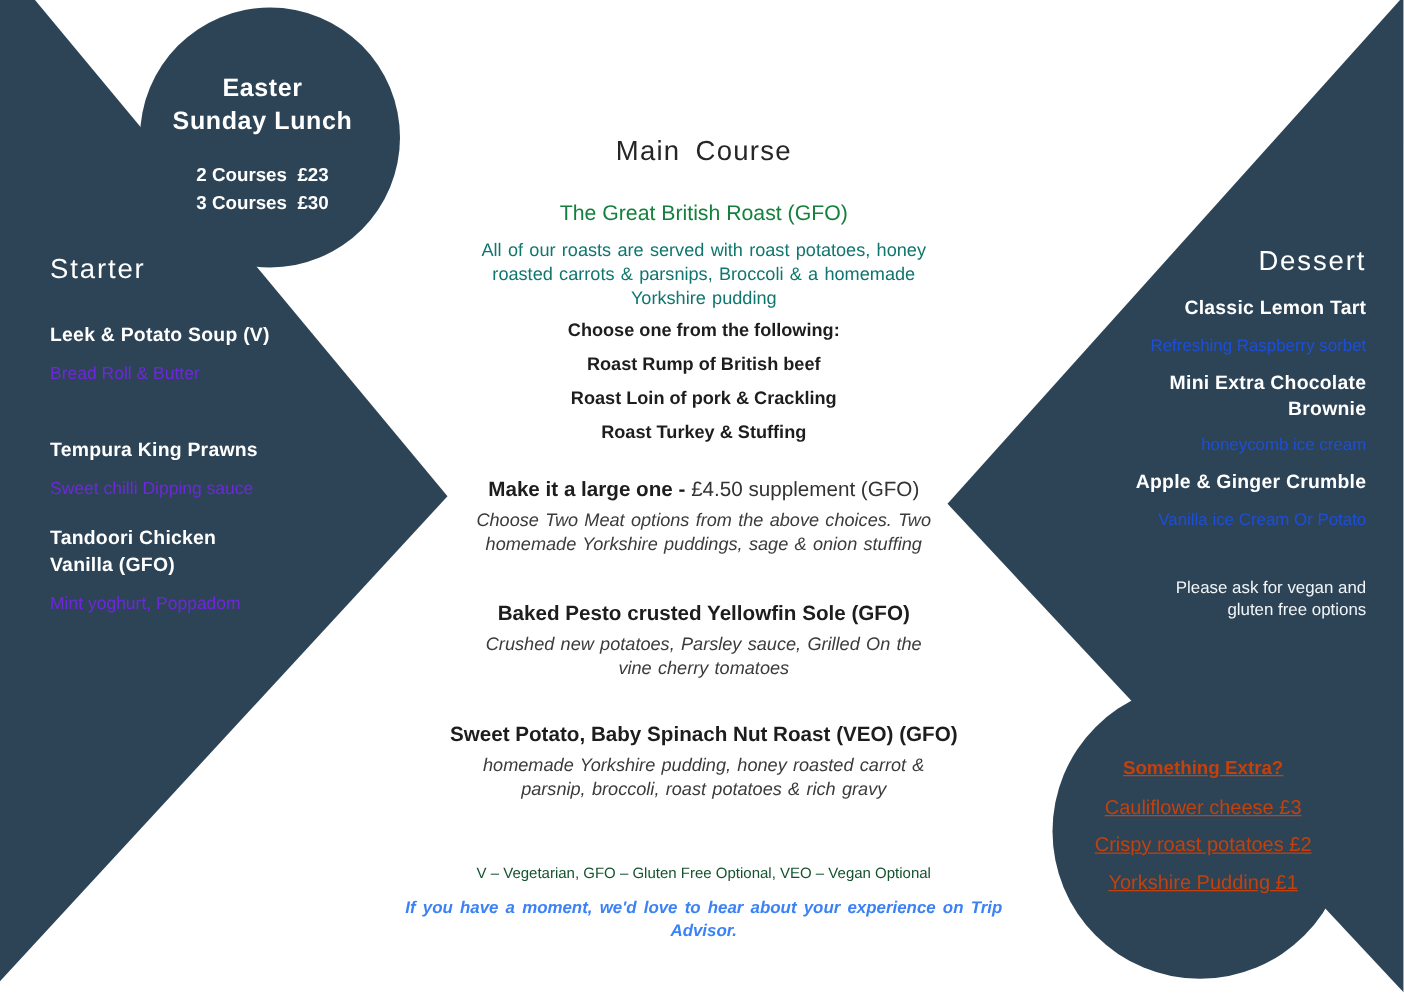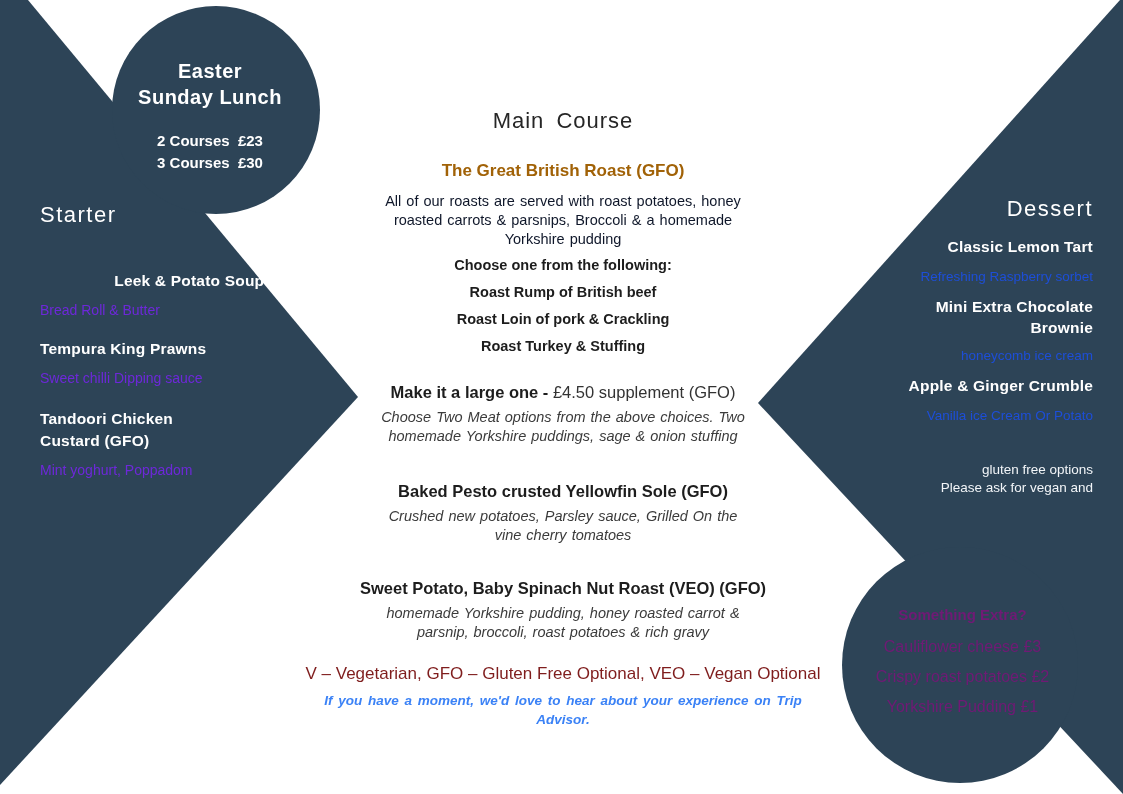--- a/index.html
+++ b/index.html
@@ -14,48 +14,48 @@
   .badge-title-line { display:block; font-size:20px; font-weight:bold; line-height:26px; letter-spacing:0.5px; }
   .badge-prices { margin-top:20px; }
   .badge-price-line { display:block; font-size:15px; font-weight:bold; line-height:22px; white-space:pre-wrap; }
 
   
   .starter-col { position:absolute; left:40px; top:200px; width:250px; color:#ffffff; text-align:left; }
   .col-heading { font-size:22px; font-weight:300; letter-spacing:1.5px; line-height:30px; }
   .s-name { font-size:15.5px; font-weight:bold; line-height:22px; letter-spacing:0.2px; }
   .s-name span { display:block; }
   .s-desc { font-size:14px; line-height:20px; margin-top:8px; color:#6d28d9; }
-  .mt28 { margin-top:40px;text-align:right; } .mt26 { margin-top:18px; } .mt20 { margin-top:20px; }
+  .mt28 { margin-top:28px; } .mt26 { margin-top:42px; } .mt20 { margin-top:20px; }
 
   
   .center-col { position:absolute; left:298px; top:108px; width:530px; text-align:center; }
   .main-heading { font-size:22px; font-weight:300; letter-spacing:1px; word-spacing:5px; line-height:26px; color:#262626; }
-  .dish-name { font-size:17px; font-weight:bold; line-height:22px; color:#a16207; margin-top:26px;text-align:center; }
+  .dish-name { font-size:17px; font-weight:normal; line-height:22px; color:#15803d; margin-top:26px;text-align:center; }
   .dish-name-m { font-size:16.5px; font-weight:bold; line-height:22px; color:#1d1d1d; }
   .dish-name-m .reg { font-weight:normal; color:#333333; }
-  .dish-desc { font-size:14.5px; line-height:19px; color:#0f172a; margin-top:10px; word-spacing:1px; }
+  .dish-desc { font-size:14.5px; line-height:19px; color:#0f766e; margin-top:10px; word-spacing:1px; }
   .dish-desc span, .dish-desc-s span { display:block; }
   .dish-desc-s { font-size:14.5px; line-height:18.5px; color:#3b3b3b; margin-top:5px; word-spacing:1px;font-style:italic; }
   .choose-label { font-size:14.5px; font-weight:bold; line-height:19px; color:#1d1d1d; margin-top:7px; }
   .roast-option { font-size:14.5px; font-weight:bold; line-height:19px; color:#1d1d1d; margin-top:8px; }
-  .legend { font-size:17px; line-height:19px; color:#7f1d1d; margin-top:23px; }
+  .legend { font-size:12px; line-height:19px; color:#14532d; margin-top:48px; }
   .tripadvisor { font-size:13.5px; font-weight:bold; font-style:italic; line-height:19px; color:#3b82f6; margin-top:8px; word-spacing:2px; }
   .mt25 { margin-top:25px; } .mt35 { margin-top:35px; } .mt33 { margin-top:33px; }
 
   
   .dessert-col { position:absolute; right:30px; top:194px; width:320px; text-align:right; color:#ffffff; }
   .d-name { font-size:15.5px; font-weight:bold; line-height:21px; letter-spacing:0.2px; }
   .d-name span { display:block; }
   .d-desc { font-size:13.5px; line-height:19px; color:#1d4ed8; }
   .d-note { margin-top:36px; font-size:13.5px; line-height:17.5px; color:#f2f5f8; }
   .d-note span { display:block; }
   .mt12 { margin-top:12px; } .mt10 { margin-top:10px; } .mt8 { margin-top:8px; }
 
   
-  .extras { position:absolute; left:830px; top:604px; width:265px; text-align:center; color:#701a75; }
+  .extras { position:absolute; left:830px; top:604px; width:265px; text-align:center; color:#c2410c;text-decoration:underline; }
   .extras-heading { font-size:15px; font-weight:bold; line-height:22px; }
   .extras-list { margin-top:6px; }
   .extras-item { font-size:16px; line-height:30px; }
 </style>
 </head>
 <body>
 
 <div class="page">
 
   <svg class="bg" viewBox="0 0 1123 794" preserveAspectRatio="none">
@@ -89,21 +89,21 @@
       <div class="s-name mt26">
         <span>Tempura King Prawns</span>
         <span></span>
       </div>
       <div class="s-desc">Sweet chilli Dipping sauce</div>
     </div>
 
     <div>
       <div class="s-name mt20">
         <span>Tandoori Chicken</span>
-        <span>Custard (GFO)</span>
+        <span>Vanilla (GFO)</span>
       </div>
       <div class="s-desc">Mint yoghurt, Poppadom</div>
     </div>
   </div>
 
   <div class="center-col">
     <div class="main-heading">Main Course</div>
 
     <div class="dish-name">The Great British Roast (GFO)</div>
     <div class="dish-desc">
@@ -162,22 +162,22 @@
 
     <div>
       <div class="d-name mt10">
         <span>Apple &amp; Ginger Crumble</span>
         <span></span>
       </div>
       <div class="d-desc mt10">Vanilla ice Cream Or Potato</div>
     </div>
 
     <div class="d-note">
+      <span>Please ask for vegan and</span>
       <span>gluten free options</span>
-      <span>Please ask for vegan and</span>
     </div>
   </div>
 
   <div class="extras">
     <div class="extras-heading">Something Extra?</div>
     <div class="extras-list">
       <div class="extras-item">Cauliflower cheese £3</div>
       <div class="extras-item">Crispy roast potatoes £2</div>
       <div class="extras-item">Yorkshire Pudding £1</div>
     </div>

